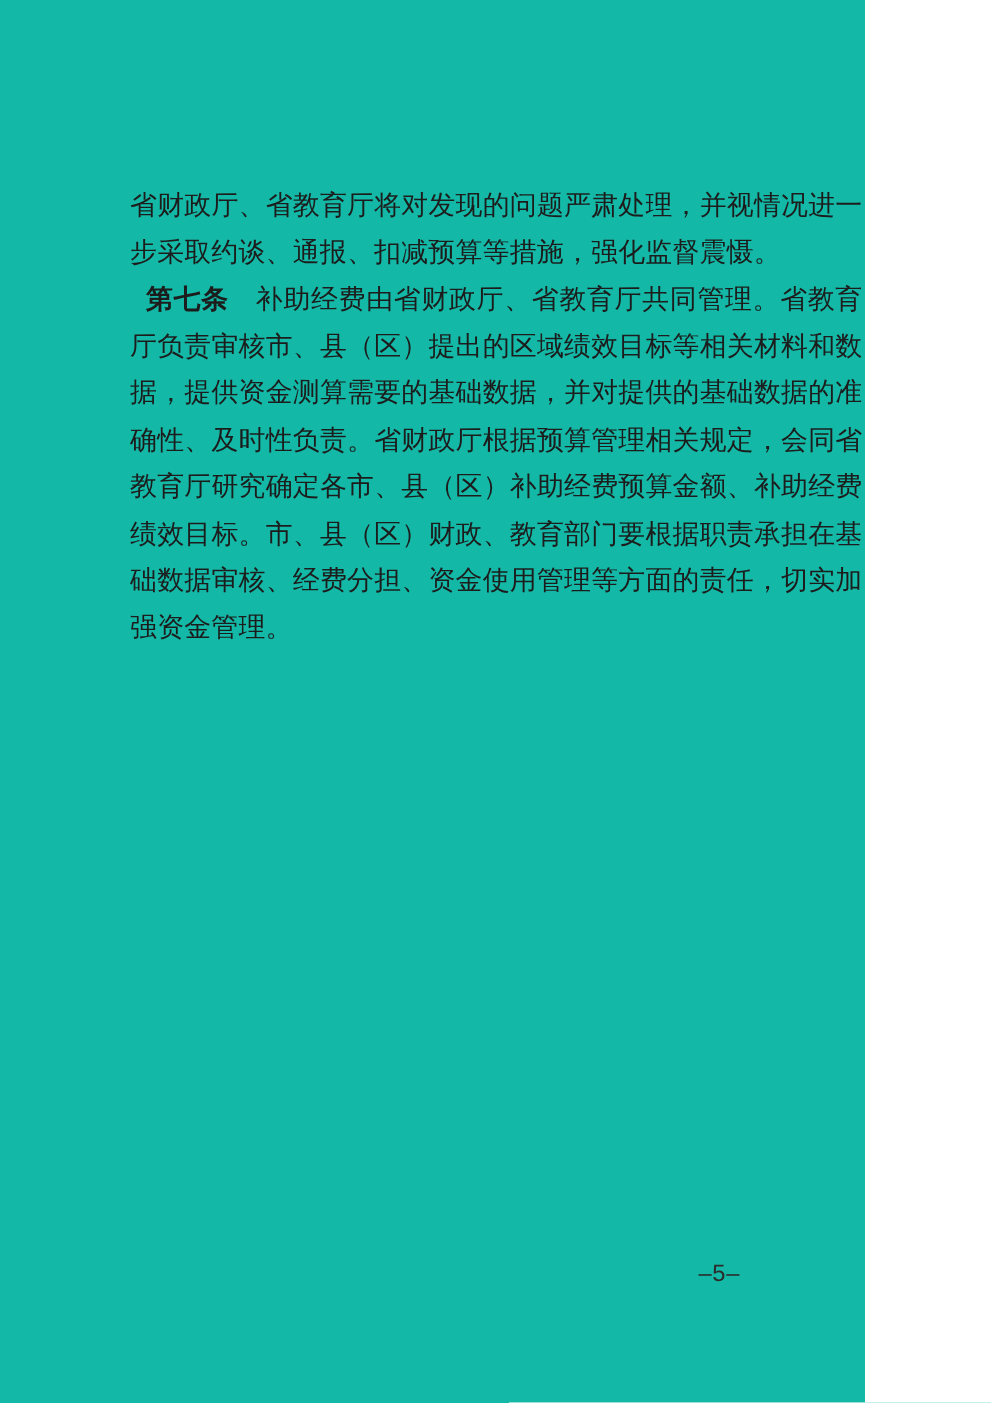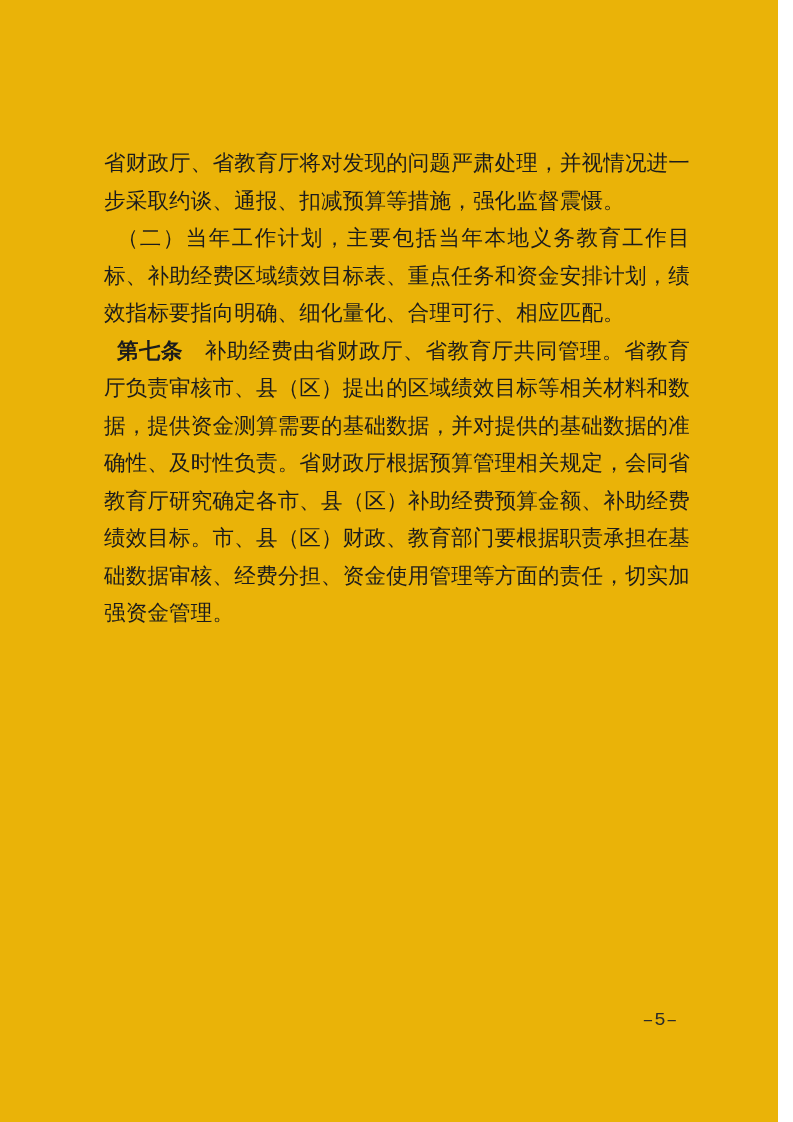--- a/index.html
+++ b/index.html
@@ -2,25 +2,25 @@
 <html><head>
 <meta charset="utf-8">
 <style>
   html, body {
     margin: 0;
     padding: 0;
     background: #ffffff;
   }
   .page {
     position: relative;
-    width: 778px;
+    width: 692px;
     height: 1122px;
-    background: #eab308;
+    background: #14b8a6;
     overflow: hidden;
-    font-family: Liberation Mono, monospace;
+    font-family: Liberation Sans, sans-serif;
     color: #1c1c1c;
   }
   .body-text {
     position: absolute;
     left: 104px;
     top: 146px;
     width: 586px;
     font-size: 21.5px;
     line-height: 37.5px;
     text-align: justify;
@@ -52,21 +52,20 @@
 <body>
 
 <div class="page">
 
   <div class="body-text">
 
     <p class="cont">省财政厅、省教育厅将对发现的问题严肃处理，并视情况进一步采取约谈、通报、扣减预算等措施，强化监督震慑。</p>
 
 
 
-    <p class="i-sm">（二）当年工作计划，主要包括当年本地义务教育工作目标、补助经费区域绩效目标表、重点任务和资金安排计划，绩效指标要指向明确、细化量化、合理可行、相应匹配。</p>
 
     <p class="i-sm">
       <span class="term">第七条</span><span>补助经费由省财政厅、省教育厅共同管理。省教育厅负责审核市、县（区）提出的区域绩效目标等相关材料和数据，提供资金测算需要的基础数据，并对提供的基础数据的准确性、及时性负责。省财政厅根据预算管理相关规定，会同省教育厅研究确定各市、县（区）补助经费预算金额、补助经费绩效目标。市、县（区）财政、教育部门要根据职责承担在基础数据审核、经费分担、资金使用管理等方面的责任，切实加强资金管理。</span>
     </p>
 
 
   </div>
 
   <div class="page-number">–5–</div>
 

